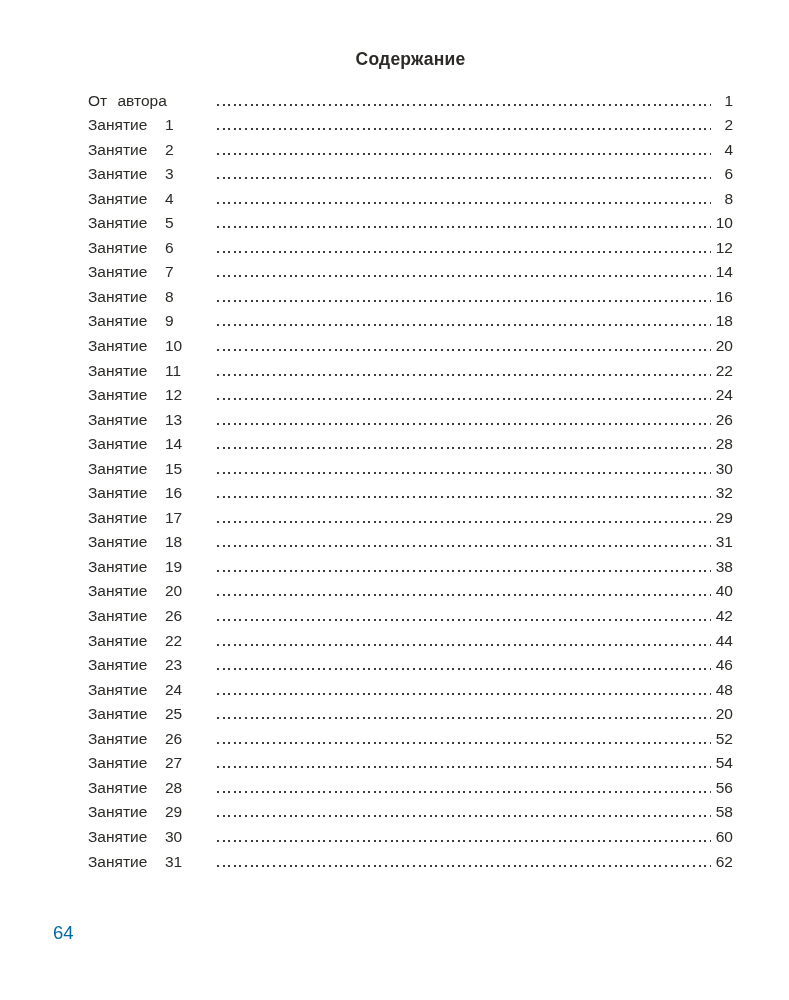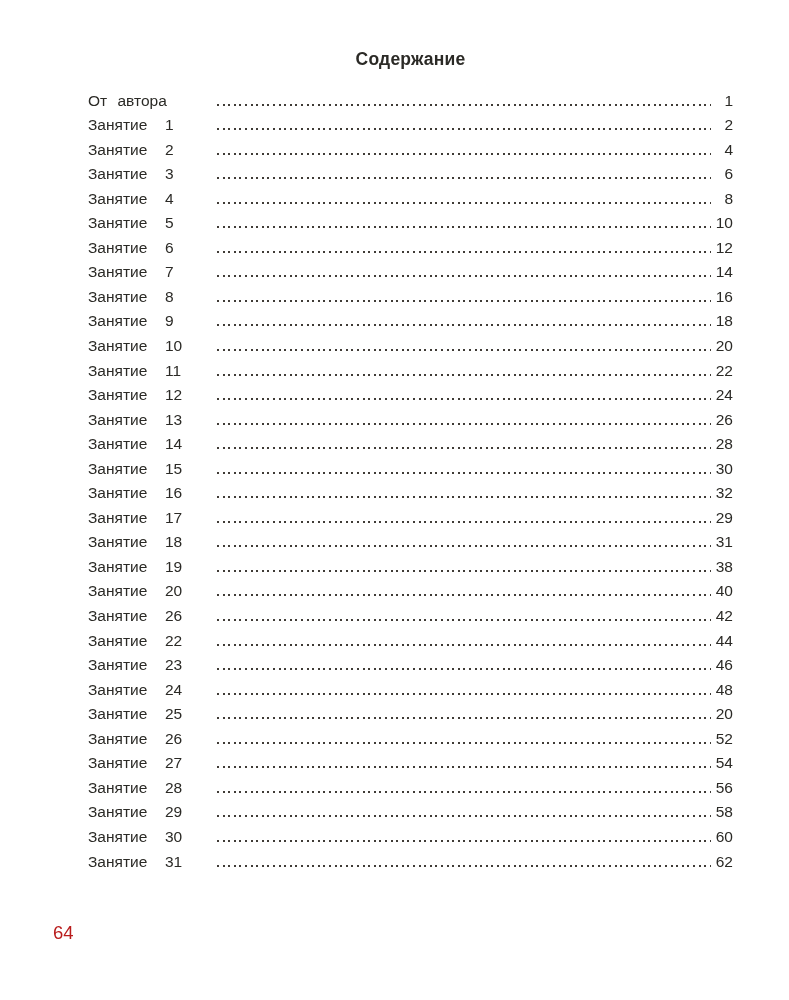--- a/index.html
+++ b/index.html
@@ -76,21 +76,21 @@
     flex: 0 0 auto;
     min-width: 20px;
     text-align: right;
   }
   .footer-num {
     position: absolute;
     left: 53px;
     top: 922px;
     font-size: 18.5px;
     line-height: 22px;
-    color: #b91c1c;
+    color: #0369a1;
   }
 </style>
 </head>
 <body>
 
 <div class="content">
   <h1 class="page-title">Содержание</h1>
 
   <div class="toc-list" id="toc-list">
   <div class="toc-row no-num">

